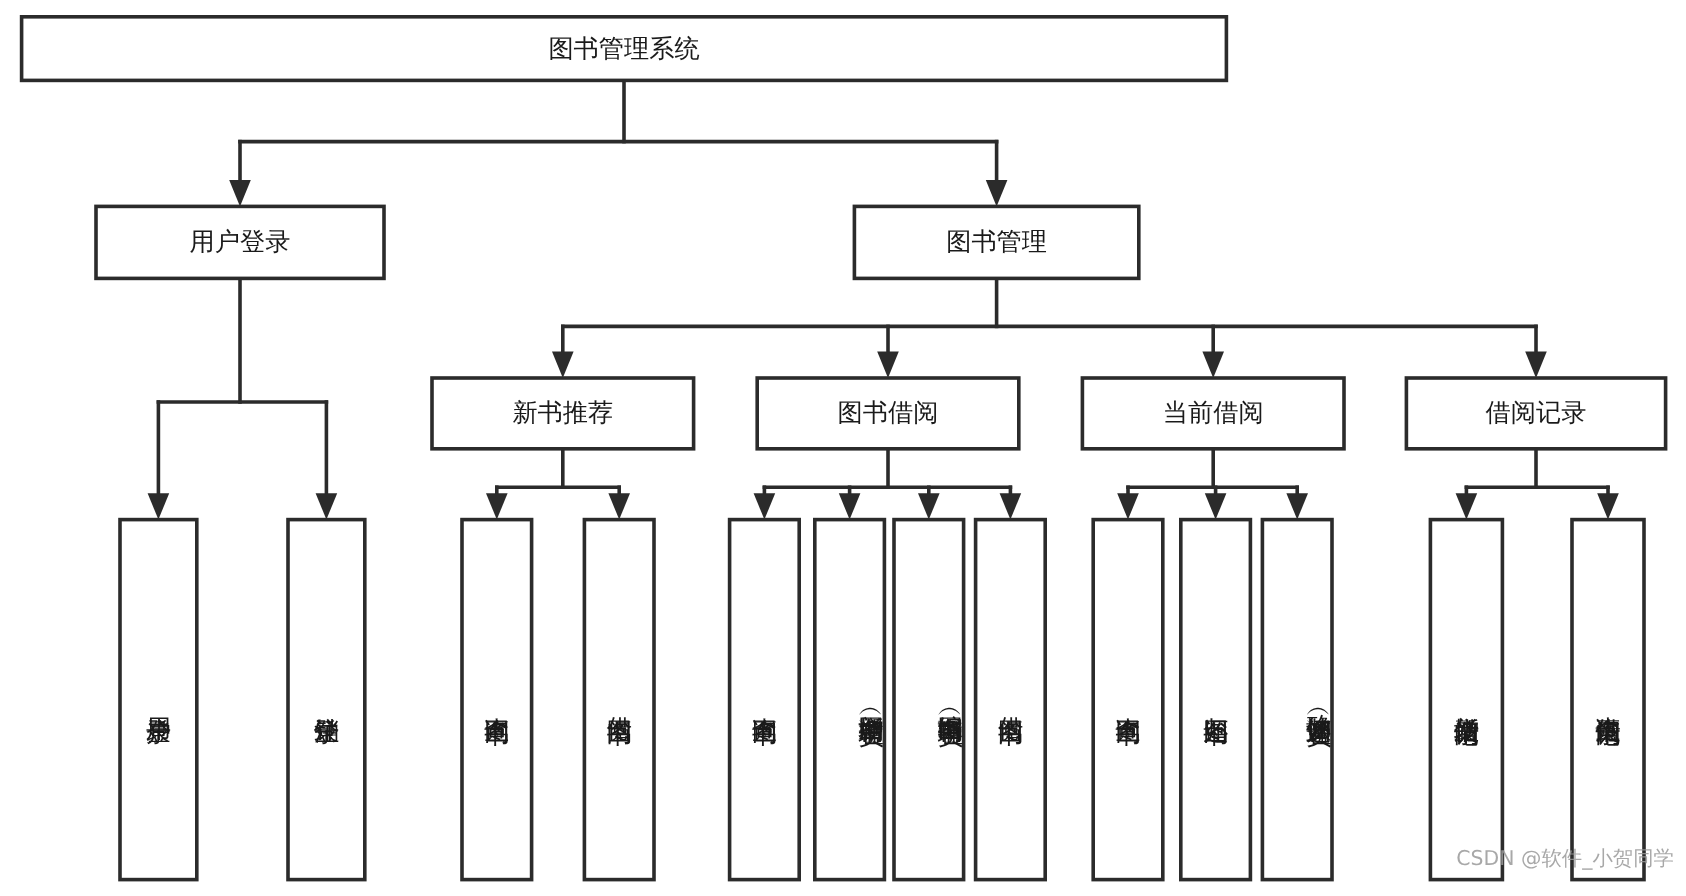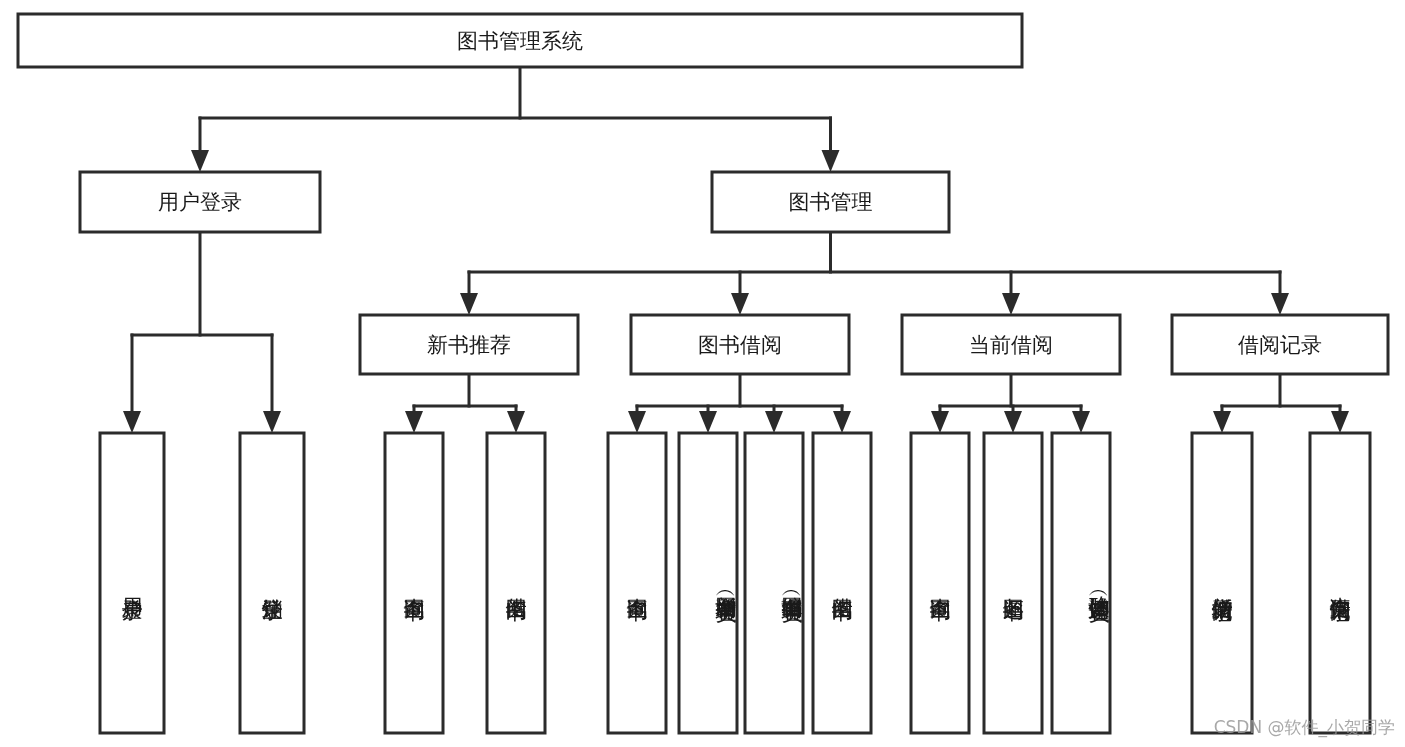--- a/index.html
+++ b/index.html
@@ -61,21 +61,21 @@
     text-orientation: upright;
     letter-spacing: 1px;
     white-space: nowrap;
     display: flex;
     justify-content: center;
     pointer-events: none;
   }
   .watermark {
     position: absolute;
     right: 10px;
-    bottom: 8px;
+    bottom: 20px;
     font-family: "DejaVu Sans", "Liberation Sans", sans-serif;
     font-size: 17px;
     color: #9a9a9a;
     opacity: 0.85;
     white-space: nowrap;
   }
 </style>
 </head>
 <body>
 

